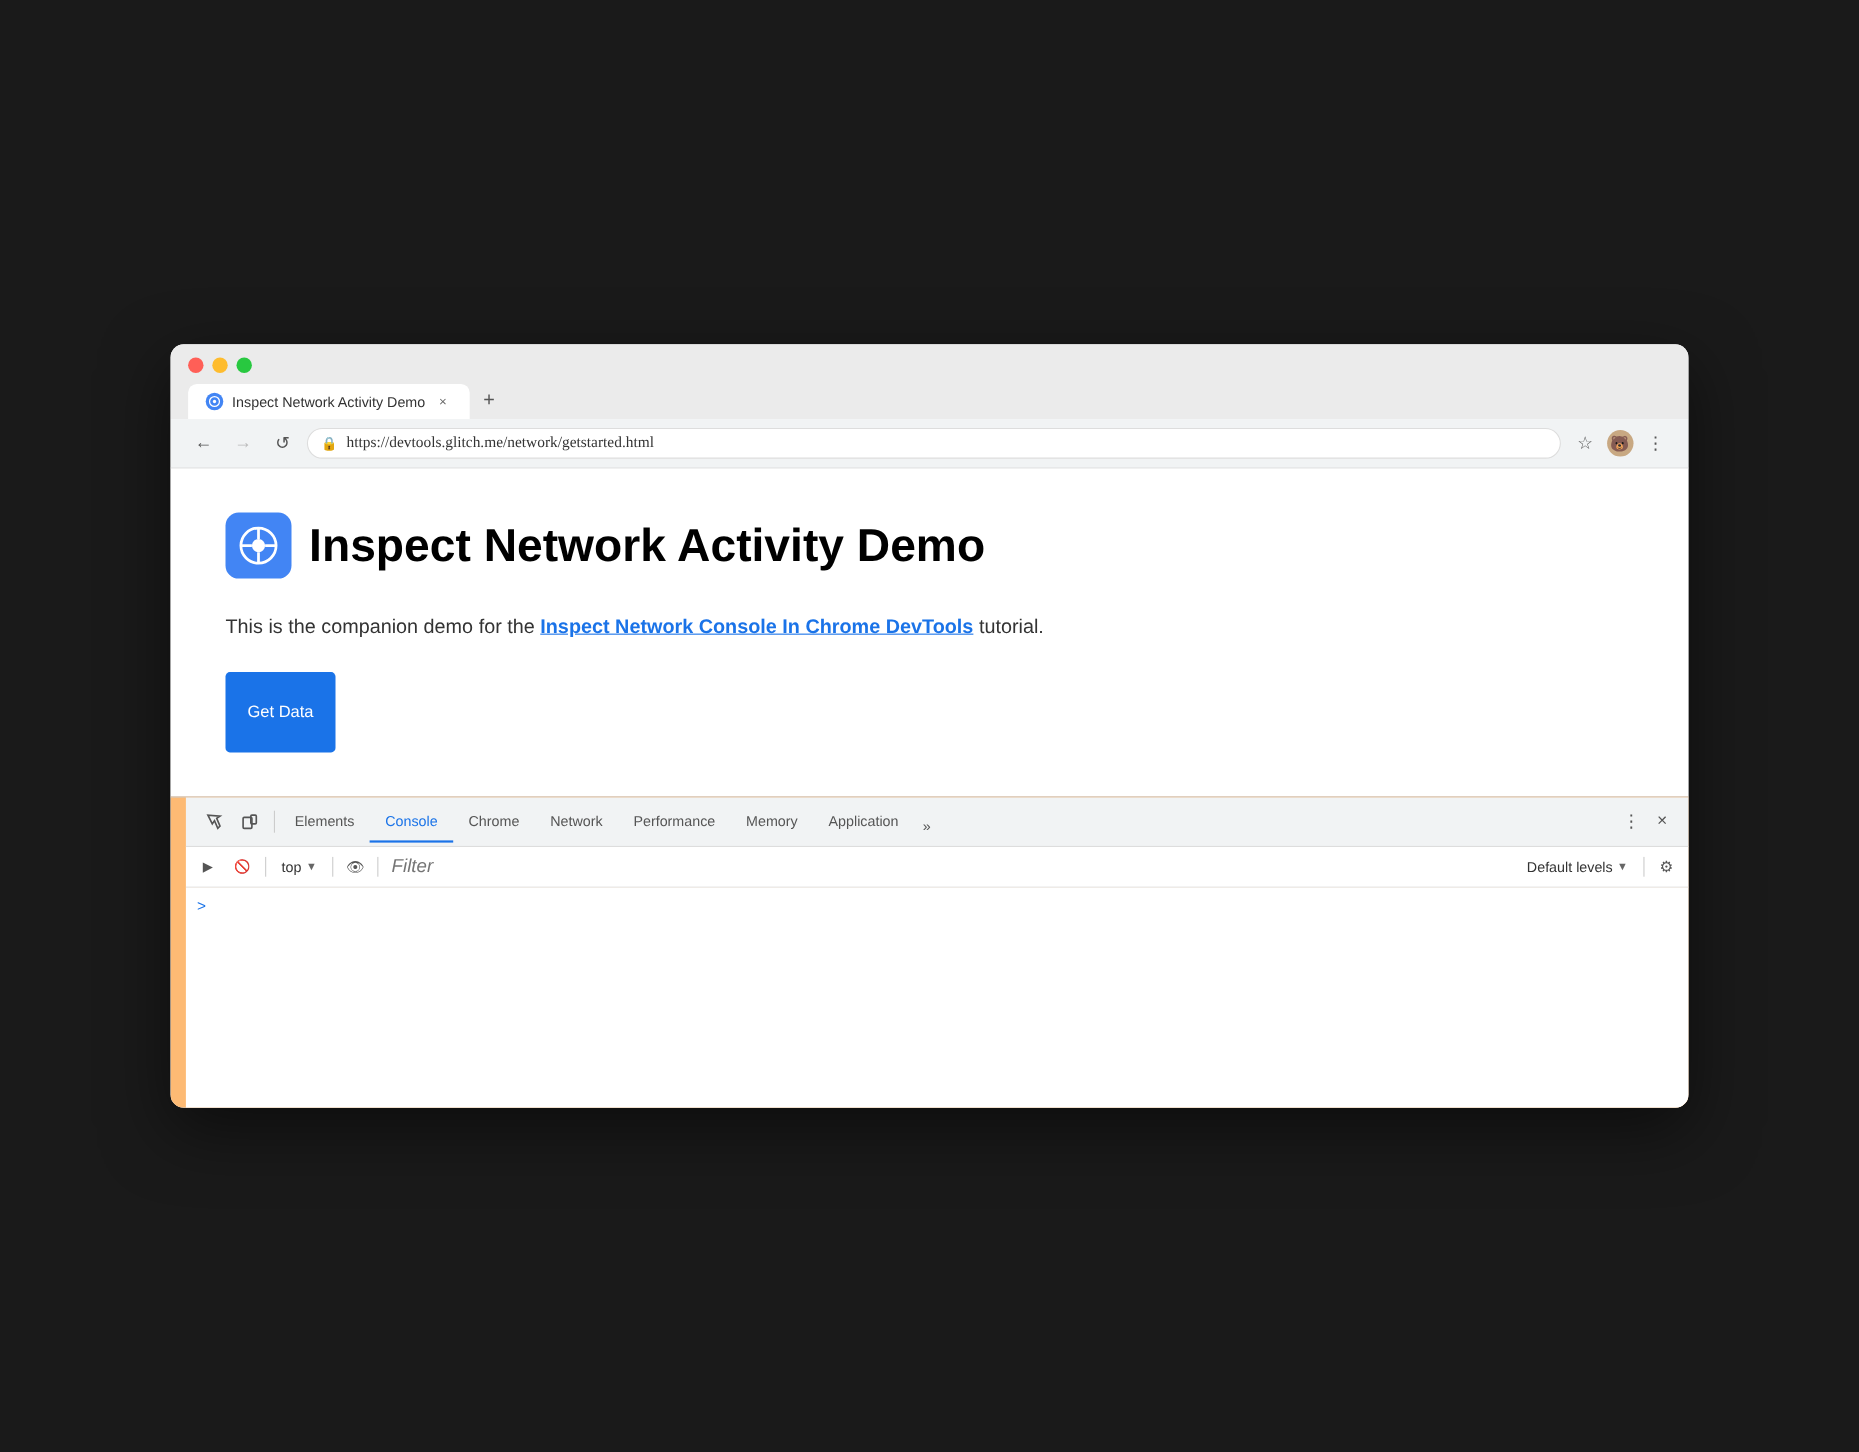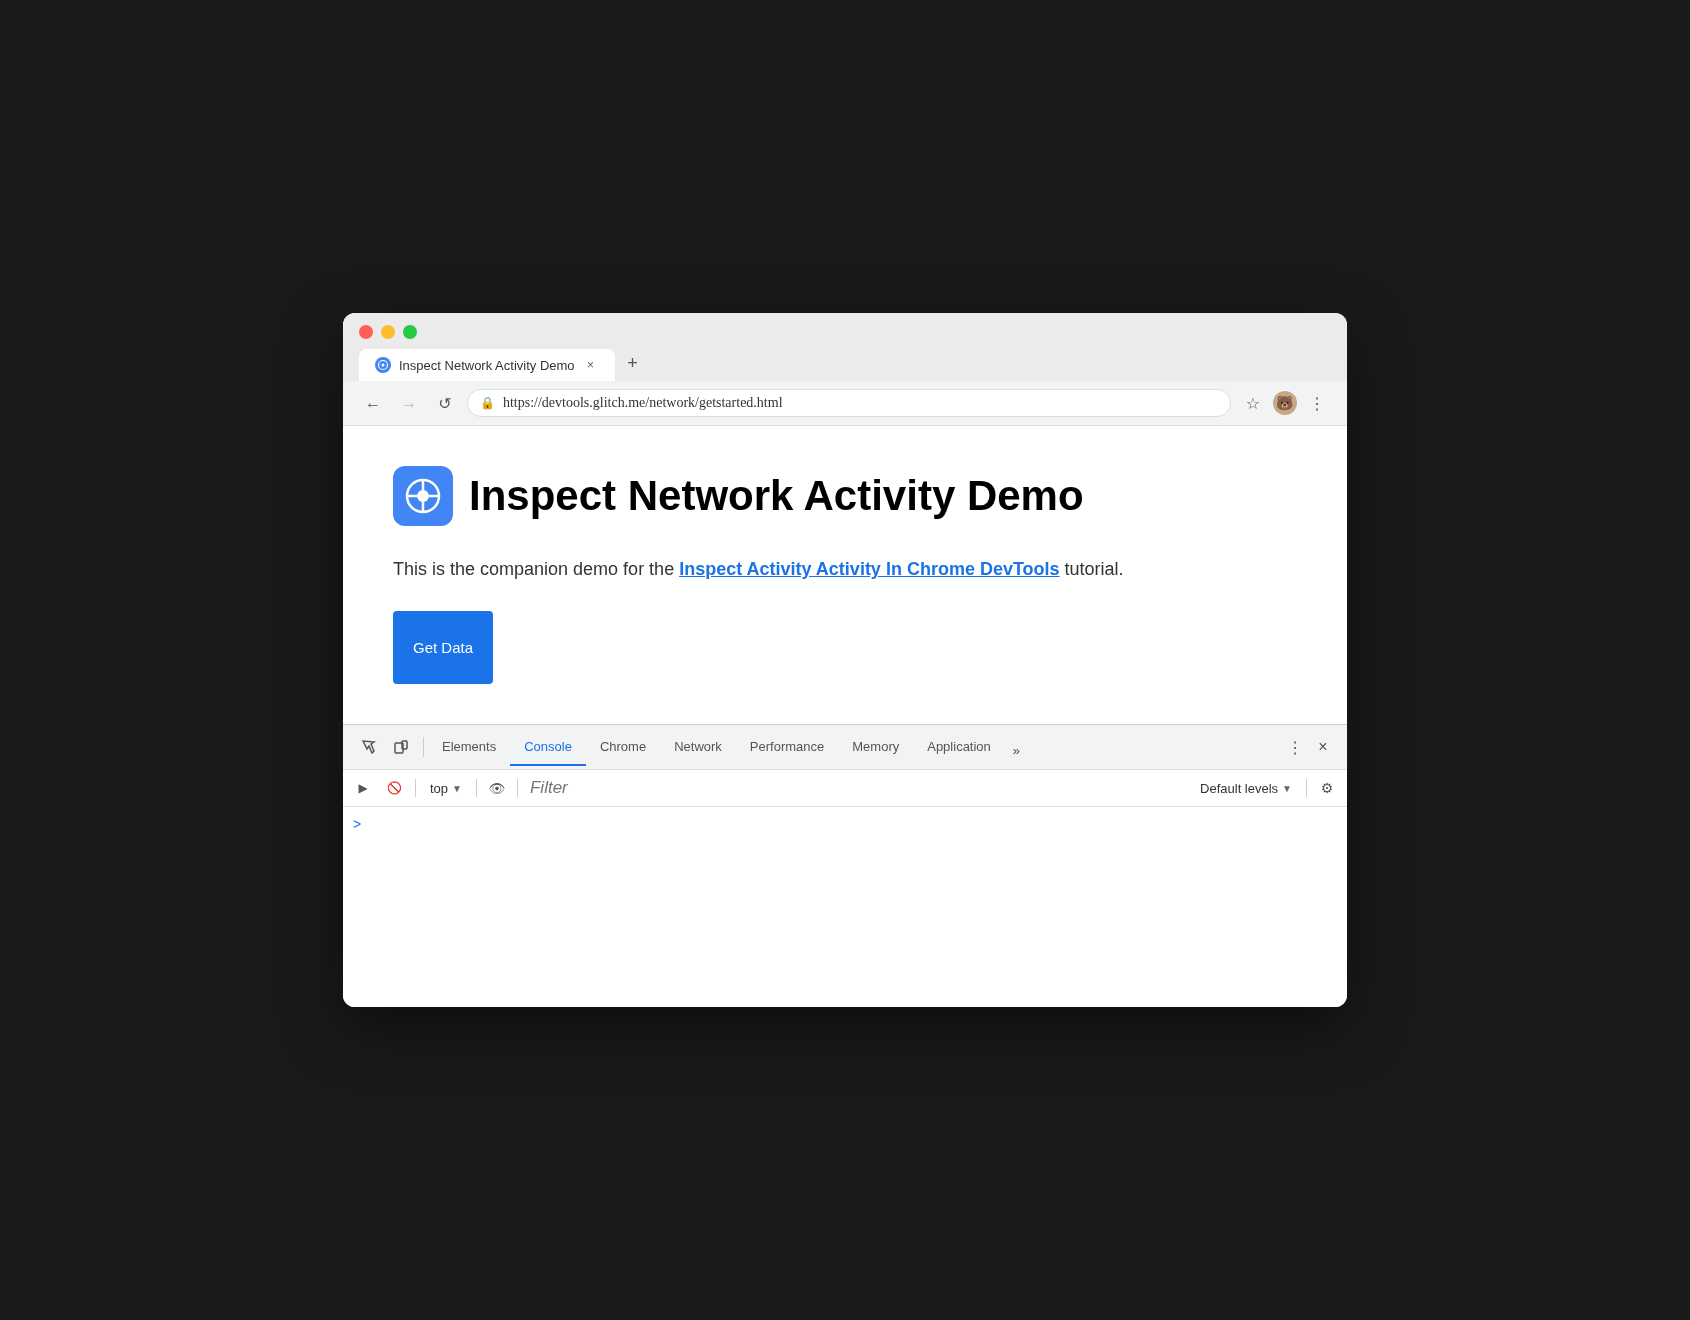--- a/index.html
+++ b/index.html
@@ -7,21 +7,21 @@
     body {
       background: #1a1a1a;
       display: flex;
       justify-content: center;
       align-items: center;
       min-height: 100vh;
       font-family: -apple-system, BlinkMacSystemFont, 'Segoe UI', sans-serif;
     }
 
     .browser-window {
-      width: 1004px;
+      width: 1380px;
       background: #fff;
       border-radius: 12px;
       box-shadow: 0 20px 60px rgba(0,0,0,0.5);
       overflow: hidden;
     }
 
     
     .title-bar {
       background: #ebebeb;
       padding: 12px 16px 0;
@@ -261,22 +261,23 @@
       border: none;
       padding: 28px 20px;
       border-radius: 4px;
       font-size: 15px;
       font-weight: 500;
       cursor: pointer;
     }
 
     
     .devtools {
-      background: #86efac;
+      background: #fdba74;
       border-top: 1px solid #ccc;
+      padding-left: 14px;
     }
 
     .devtools-toolbar {
       background: #f1f3f4;
       border-bottom: 1px solid #ddd;
       display: flex;
       align-items: center;
       padding: 0 8px;
     }
 
@@ -508,21 +509,21 @@
           <line x1="20" y1="4" x2="20" y2="14" stroke="white" stroke-width="2.5"></line>
           <line x1="20" y1="26" x2="20" y2="36" stroke="white" stroke-width="2.5"></line>
           <line x1="4" y1="20" x2="14" y2="20" stroke="white" stroke-width="2.5"></line>
           <line x1="26" y1="20" x2="36" y2="20" stroke="white" stroke-width="2.5"></line>
         </svg>
       </div>
       <h1 class="page-title">Inspect Network Activity Demo</h1>
     </div>
 
     <p class="page-description">
-      <span>This is the companion demo for the </span><a class="page-link">Inspect Activity Activity In Chrome DevTools</a><span> tutorial.</span>
+      <span>This is the companion demo for the </span><a class="page-link">Inspect Network Console In Chrome DevTools</a><span> tutorial.</span>
     </p>
 
     <button class="get-data-btn">Get Data</button>
   </div>
 
   <div class="devtools">
 
     <div class="devtools-toolbar">
       <div class="devtools-icons">
         <button class="devtools-icon-btn">

